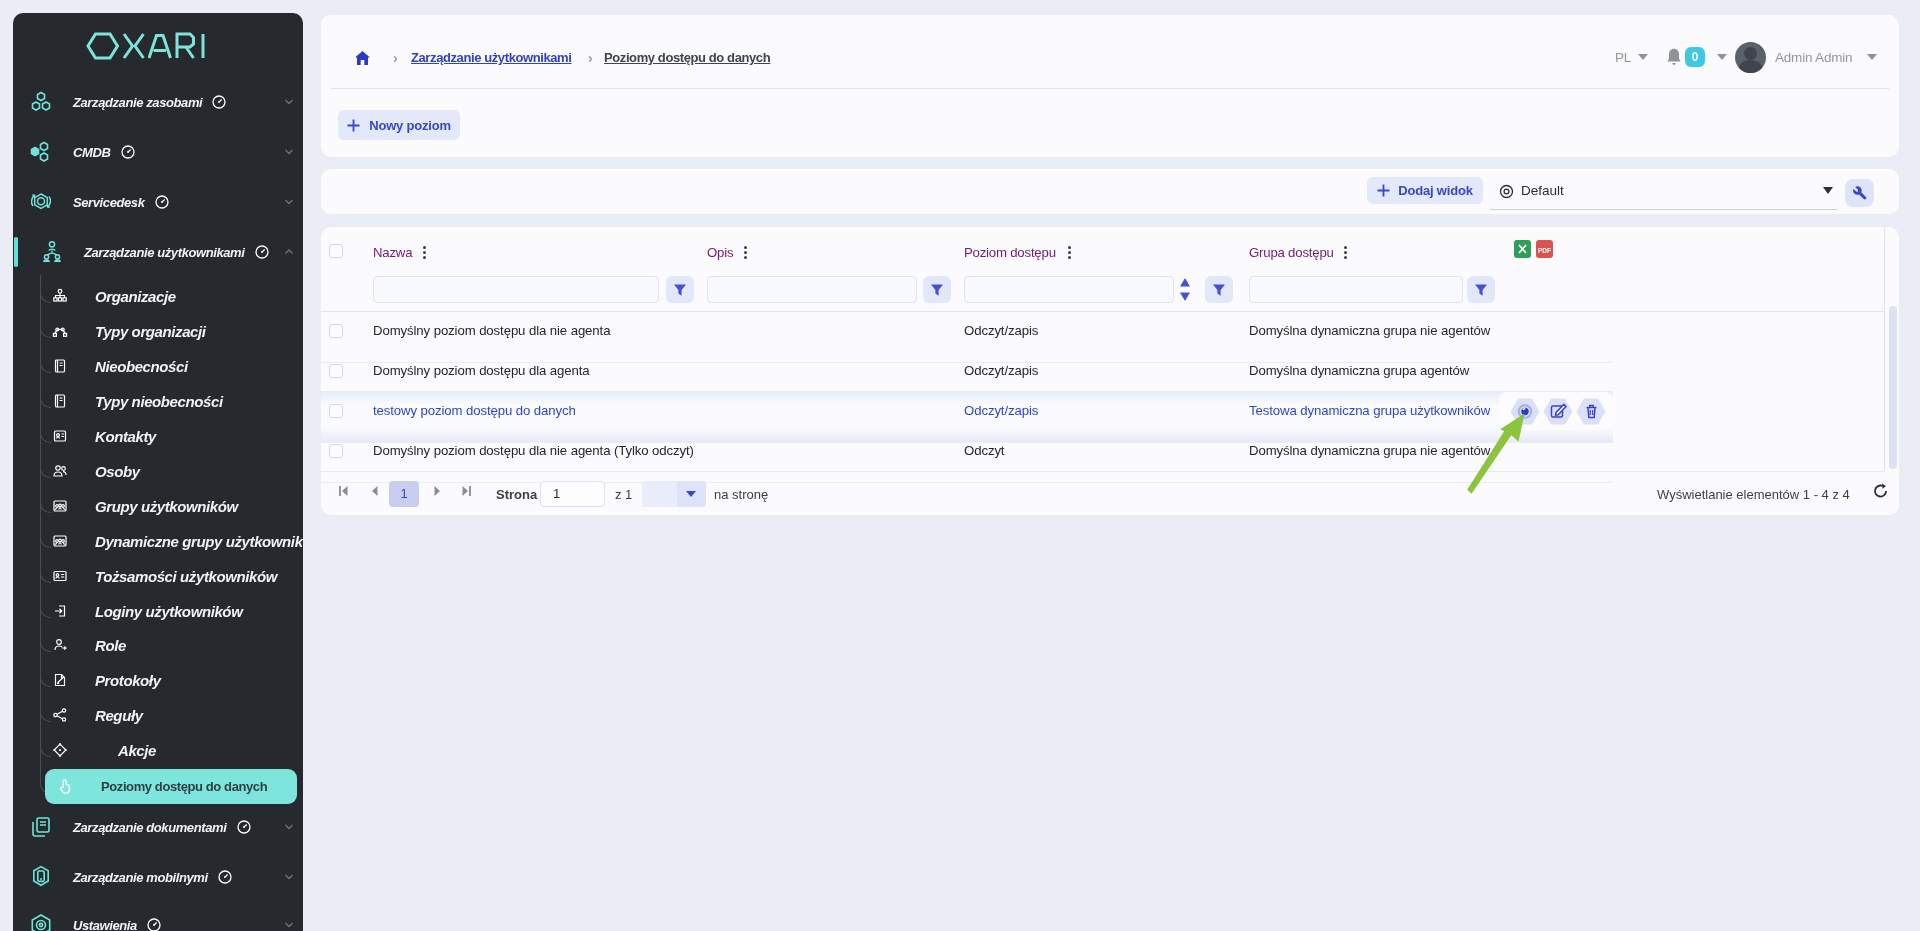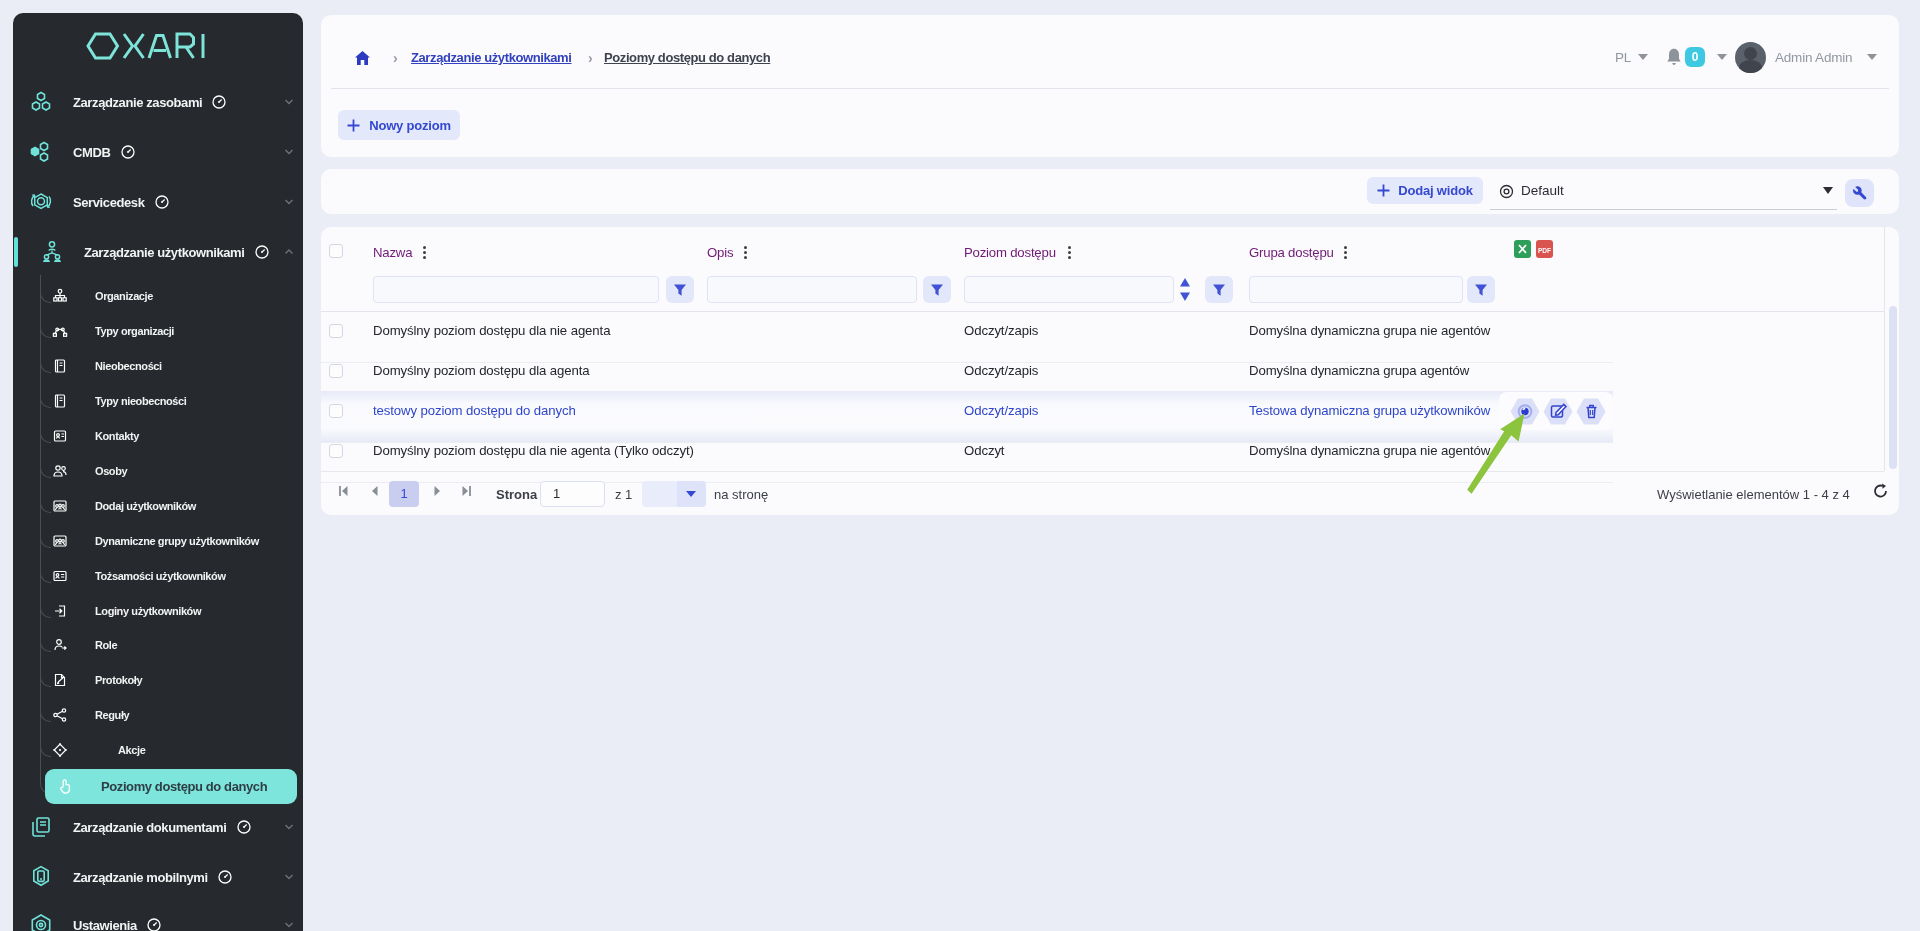--- a/index.html
+++ b/index.html
@@ -5,23 +5,23 @@
 <style>
   * { margin:0; padding:0; box-sizing:border-box; }
   html,body { width:1920px; height:931px; overflow:hidden; }
   body { background:#ebedf6; font-family:"Liberation Sans", sans-serif; position:relative; }
   #page { position:absolute; left:0; top:0; width:1920px; height:931px; }
   .abs { position:absolute; }
 
   
   #sidebar { position:absolute; left:13px; top:13px; width:290px; height:918px;
              background:#26292d; border-radius:10px 10px 0 0; overflow:hidden; }
-  .sitem { position:absolute; left:0; width:290px; height:30px; display:flex; align-items:center; }
+  .sitem { position:absolute; left:0; width:290px; height:30px; display:flex; align-items:center;font-style:italic; }
   .sitem .txt { color:#f2f3f4; font-size:13px; font-weight:700; letter-spacing:-0.4px; white-space:nowrap; }
-  .sub .txt { font-size:11px; }
+  .sub .txt { font-size:15px; }
   .ticon { position:absolute; left:16px; width:24px; height:24px; }
   .sicon { position:absolute; left:39px; width:16px; height:16px; }
   .badge-meter { display:inline-block; margin-left:7px; vertical-align:-2px; }
   .chev { position:absolute; right:9px; top:50%; margin-top:-5px; width:10px; height:10px; }
   .tline { position:absolute; left:27px; width:1px; background:#4b4e53; }
   .tbranch { position:absolute; left:27px; width:11px; height:16px;
              border-left:1px solid #4b4e53; border-bottom:1px solid #4b4e53;
              border-bottom-left-radius:10px; }
   #selpill { position:absolute; left:32px; top:756px; width:252px; height:35px;
              background:#7de5dc; border-radius:9px; }
@@ -210,21 +210,21 @@
         </div>
         <div class="tbranch" style="top:484px;"></div>
         <div class="sitem sub" style="top:478px;">
           <svg class="sicon" viewBox="0 0 16 16" fill="none" stroke="#fff" stroke-width="1.2">
             <rect x="2" y="3" width="12" height="10" rx="1"></rect>
             <circle cx="5" cy="8" r="1.3"></circle>
             <circle cx="8" cy="7.5" r="1.3"></circle>
             <circle cx="11" cy="8" r="1.3"></circle>
             <path d="M3.5 12 C3.8 10.5 4.4 10 5 10 M6.8 11.5 C7 10.3 7.5 9.8 8 9.8 C8.5 9.8 9 10.3 9.2 11.5 M11 10 C11.6 10 12.2 10.5 12.5 12"></path>
           </svg>
-          <span class="txt" style="margin-left:82px;">Dodaj użytkowników</span>
+          <span class="txt" style="margin-left:82px;">Grupy użytkowników</span>
         </div>
         <div class="tbranch" style="top:519px;"></div>
         <div class="sitem sub" style="top:513px;text-align:center;">
           <svg class="sicon" viewBox="0 0 16 16" fill="none" stroke="#fff" stroke-width="1.2">
             <rect x="2" y="3" width="12" height="10" rx="1"></rect>
             <circle cx="5" cy="8" r="1.3"></circle>
             <circle cx="8" cy="7.5" r="1.3"></circle>
             <circle cx="11" cy="8" r="1.3"></circle>
             <path d="M3.5 12 C3.8 10.5 4.4 10 5 10 M6.8 11.5 C7 10.3 7.5 9.8 8 9.8 C8.5 9.8 9 10.3 9.2 11.5 M11 10 C11.6 10 12.2 10.5 12.5 12"></path>
           </svg>

